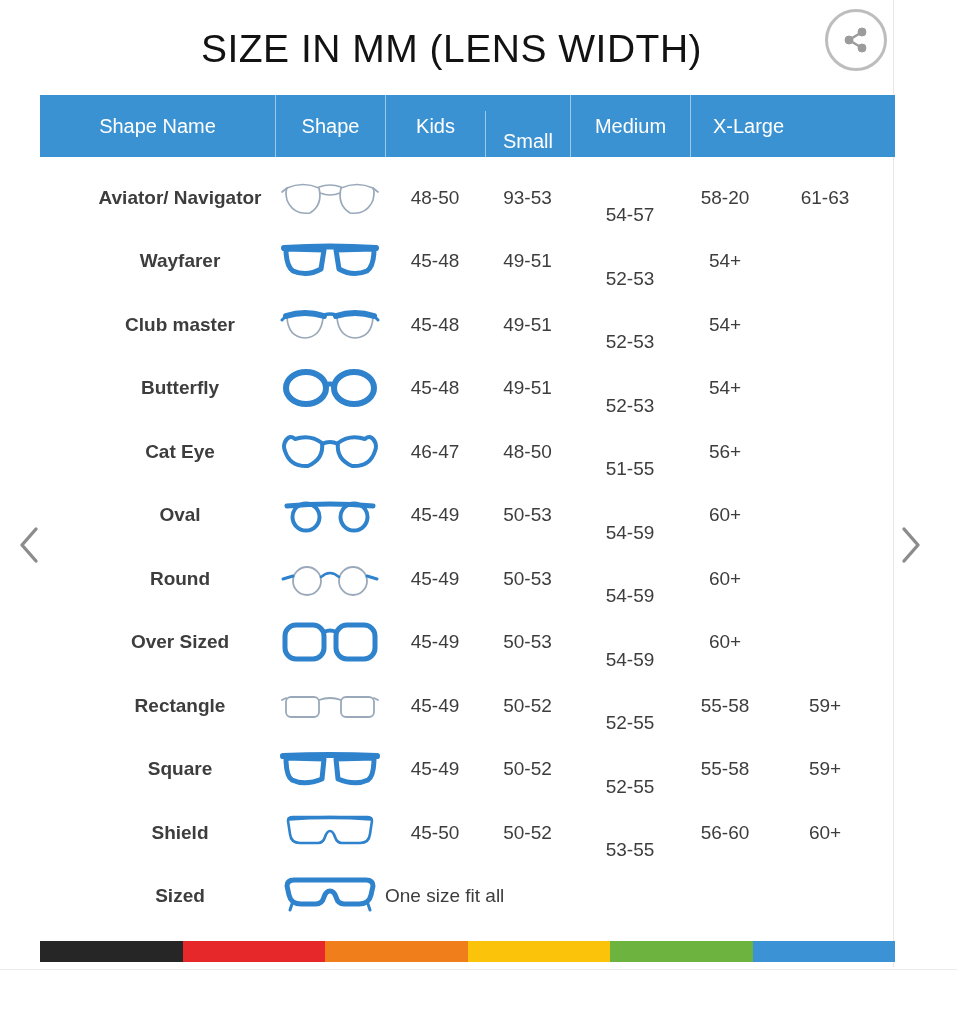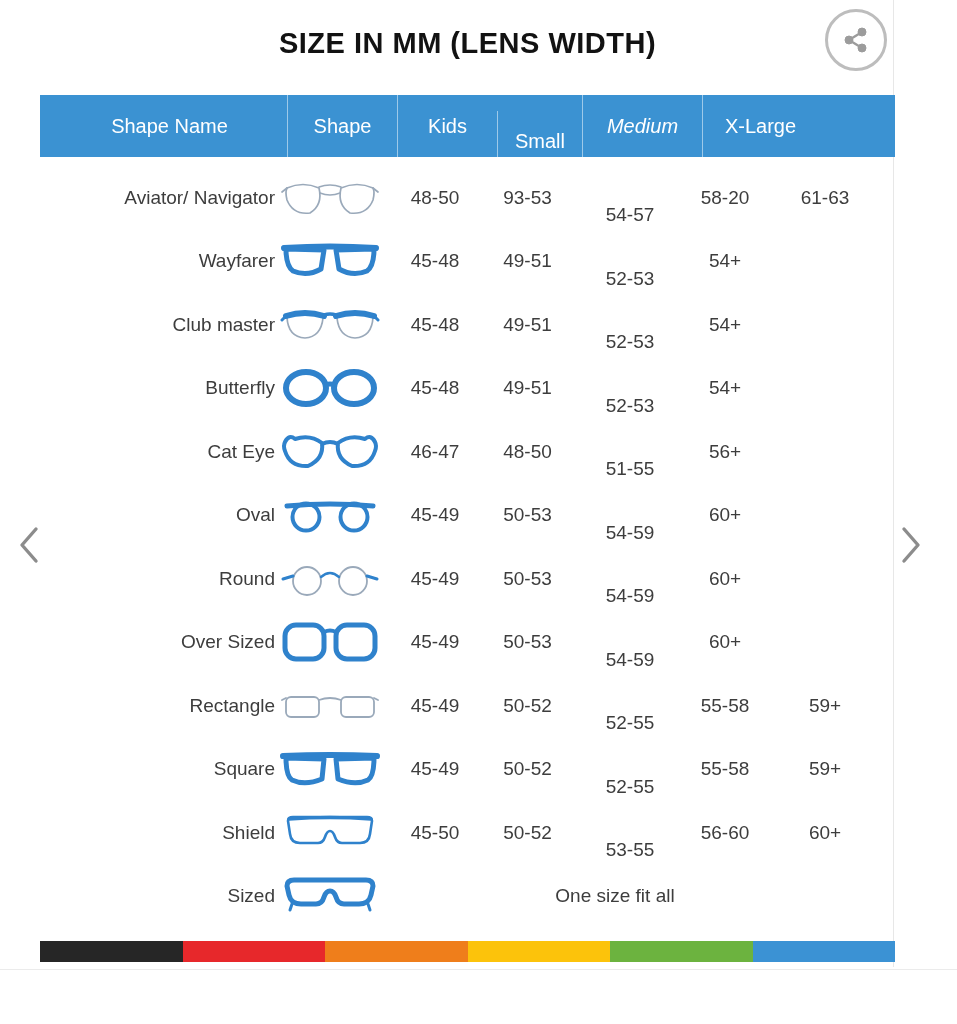--- a/index.html
+++ b/index.html
@@ -6,42 +6,42 @@
     --header-bg:#3b92d2;
     --header-text:#ffffff;
     --body-text:#3d3d3d;
     --chevron:#8c8c8c;
   }
   *{margin:0;padding:0;box-sizing:border-box;}
   html,body{background:#ffffff;}
   body{font-family:"Liberation Sans",sans-serif;}
   .page{position:relative;width:957px;height:1024px;background:#ffffff;overflow:hidden;}
   .right-edge-line{position:absolute;left:893px;top:0;width:1px;height:967px;background:#e7e7e7;}
-  .page-title{position:absolute;left:40px;top:27px;width:855px;text-align:center;
-    font-size:29px;font-weight:700;color:#121212;letter-spacing:.5px;}
+  .page-title{position:absolute;left:24px;top:27px;width:855px;text-align:center;
+    font-size:39px;font-weight:400;color:#121212;letter-spacing:.5px;}
   .share-btn{position:absolute;left:825px;top:9px;width:62px;height:62px;border-radius:50%;
     border:3px solid #bdbdbd;background:#fff;display:flex;align-items:center;justify-content:center;cursor:pointer;}
   
   .thead{position:absolute;left:40px;top:95px;width:855px;height:62px;background:var(--header-bg);
-    display:flex;align-items:center;color:var(--header-text);font-size:20px;padding-left:12px;}
+    display:flex;align-items:center;color:var(--header-text);font-size:20px;}
   .hcell{text-align:center;height:100%;display:flex;align-items:center;justify-content:center;}
   .hcell + .hcell{border-left:1px solid rgba(255,255,255,.5);text-align:right;}
   .rows{position:absolute;left:40px;top:166px;width:855px;}
   .row{height:63.5px;display:flex;align-items:center;color:var(--body-text);font-size:19px;}
   .cell{text-align:center;}
   .w-name{width:235px;}.w-shape{width:110px;}.w-kids{width:100px;}.w-small{width:85px;margin-top:31px;}
-  .w-medium{width:120px;font-style:italic;}.w-large{width:90px;}.w-xlarge{width:116px;}
-  .col-name{width:235px;text-align:right;padding-left:45px;}
+  .w-medium{width:120px;}.w-large{width:90px;}.w-xlarge{width:116px;}
+  .col-name{width:235px;text-align:center;padding-left:45px;font-weight:bold;}
   .col-shape{width:110px;display:flex;align-items:center;justify-content:center;}
   .col-kids{width:100px;text-align:center;}
   .col-small{width:85px;text-align:center;}
   .col-medium{width:120px;text-align:center;margin-top:35px;}
   .col-large{width:90px;text-align:center;padding-right:20px;}
   .col-xlarge{width:115px;text-align:center;padding-right:25px;}
-  .col-note{width:510px;text-align:center;padding-right:50px;}
+  .col-note{width:510px;text-align:left;padding-right:50px;}
   .glasses{display:block;}
   
   .chev{position:absolute;top:525px;background:none;border:none;cursor:pointer;padding:0;}
   .chev-left{left:16px;}
   .chev-right{left:898px;}
   
   .bottom-bar{position:absolute;left:40px;top:941px;width:855px;height:21px;display:flex;}
   .bar-seg{flex:1 1 0;height:100%;}
   .bottom-hairline{position:absolute;left:0;top:969px;width:957px;height:1px;background:#ebebeb;}
 </style>

